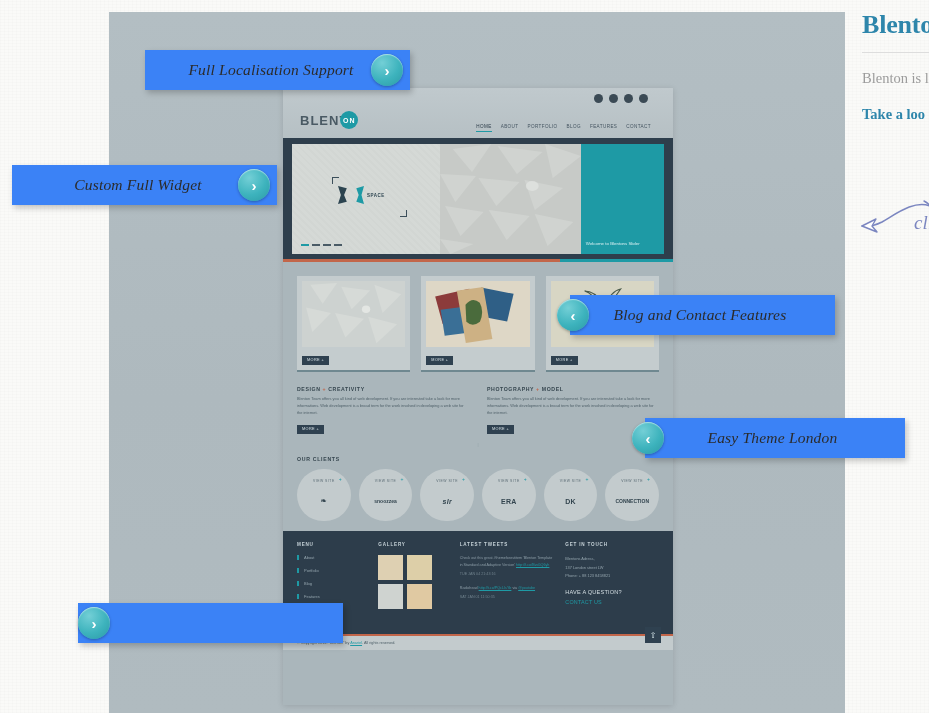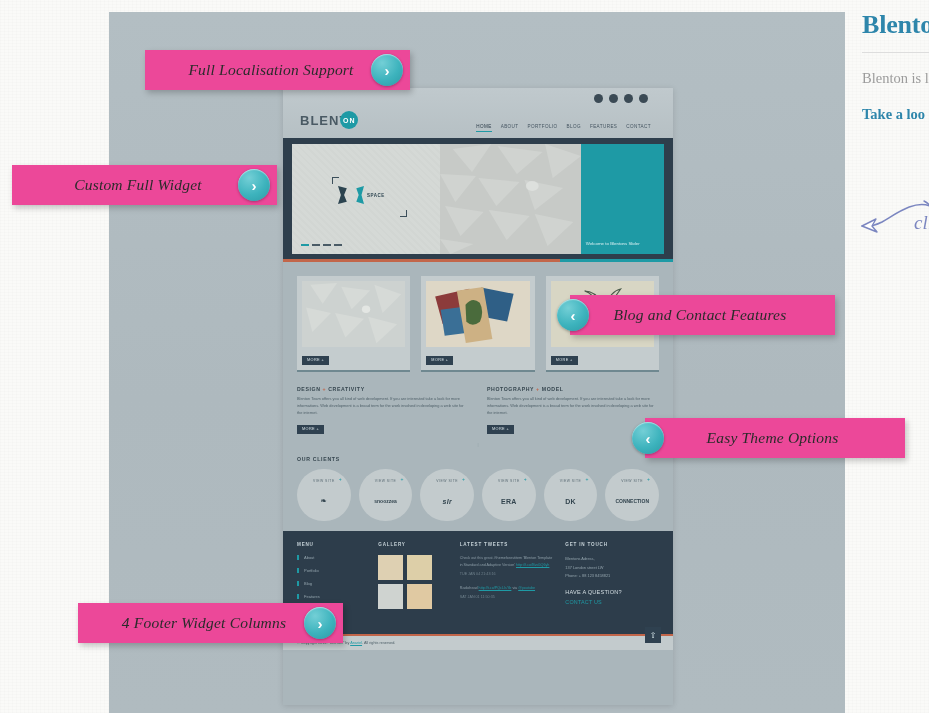--- a/index.html
+++ b/index.html
@@ -163,21 +163,21 @@
   .copy-bar a { color:#1e9aa5; }
   .top-btn {
     position:absolute; right:12px; top:-9px; width:16px;height:16px;
     background:#2f4150; color:#cfe0e4; display:flex;align-items:center;justify-content:center;
     font-size:8px;
   }
 
   
   .callout {
     position:absolute; height:40px;
-    background:#ec4899;
+    background:#3b82f6;
     box-shadow: 2px 3px 6px rgba(0,0,0,0.22);
     display:flex; align-items:center;
   }
   .callout .label {
     flex:1; text-align:center;
     font-family:"Liberation Serif", serif;
     font-style:italic; font-size:15.5px; color:#2b2b2b;
     letter-spacing:0.2px; white-space:nowrap;
   }
   .cbtn {
@@ -460,25 +460,24 @@
   <span class="cbtn">›</span>
 </div>
 
 <div class="callout left-btn" id="co-blog">
   <span class="cbtn">‹</span>
   <span class="label">Blog and Contact Features</span>
 </div>
 
 <div class="callout left-btn" id="co-theme">
   <span class="cbtn">‹</span>
-  <span class="label">Easy Theme Options</span>
+  <span class="label">Easy Theme London</span>
 </div>
 
 <div class="callout right-btn" id="co-footer">
-  <span class="label">4 Footer Widget Columns</span>
   <span class="cbtn">›</span>
 </div>
 
 <div class="info">
   <h1>Blenton</h1>
   <hr>
   <p>Blenton is lot of atten and comes</p>
   <div class="link">Take a loo</div>
 </div>
 

